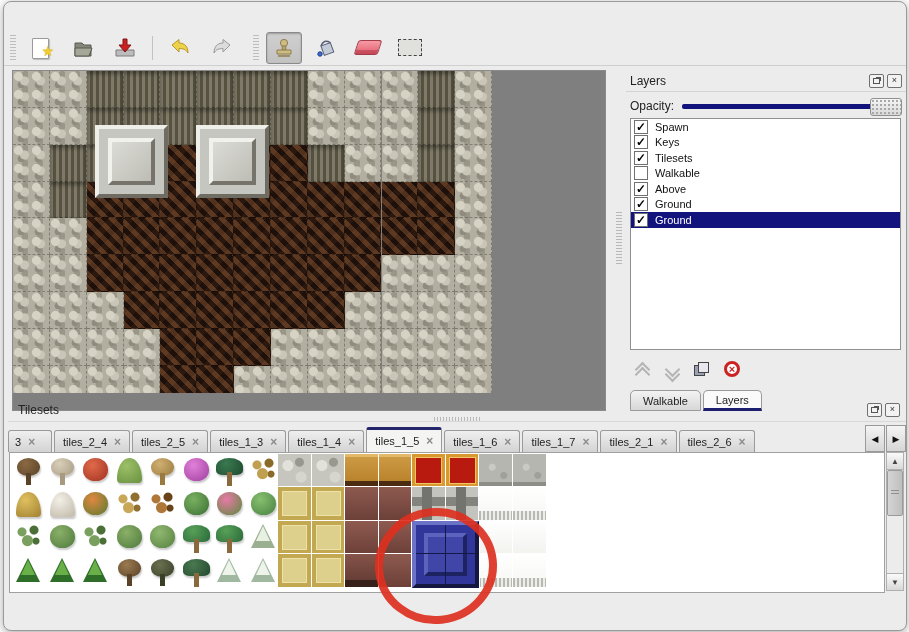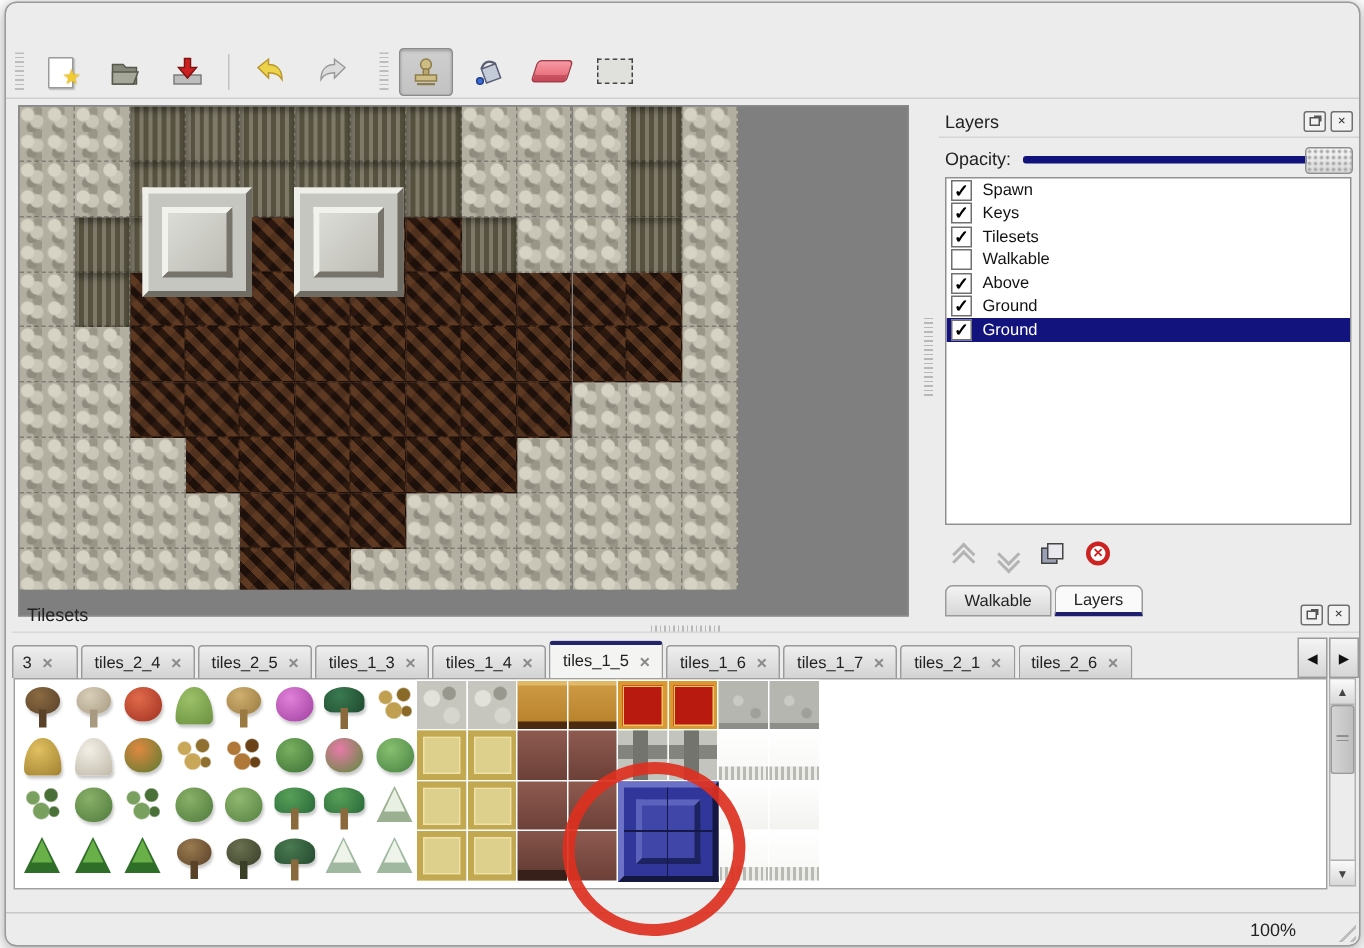--- a/index.html
+++ b/index.html
@@ -582,22 +582,18 @@
         <div class="pt t-whitefringe" style="left: 503px; top: 101px; width: 33px; height: 33px;"></div>
         <div class="pt t-bluetile" style="left: 402px; top: 68px; width: 67px; height: 67px;"></div>
       </div>
     <div class="pal-scroll">
       <span class="sbtn up">▲</span>
       <span class="sthumb"></span>
       <span class="sbtn down">▼</span>
     </div>
   </div>
 
-  <div class="statusbar">
-    <span>100%</span>
-    <span class="resize-grip"></span>
-  </div>
 
 </div>
 
 <svg class="annotation" width="124" height="118" viewBox="0 0 124 118" style="left: 374px; top: 507px;">
     <ellipse cx="62" cy="59" rx="57" ry="54" fill="none" stroke="#dd3020" stroke-width="8" opacity="0.92" transform="rotate(-6 62 59)"></ellipse>
   </svg>
 
 </body></html>

